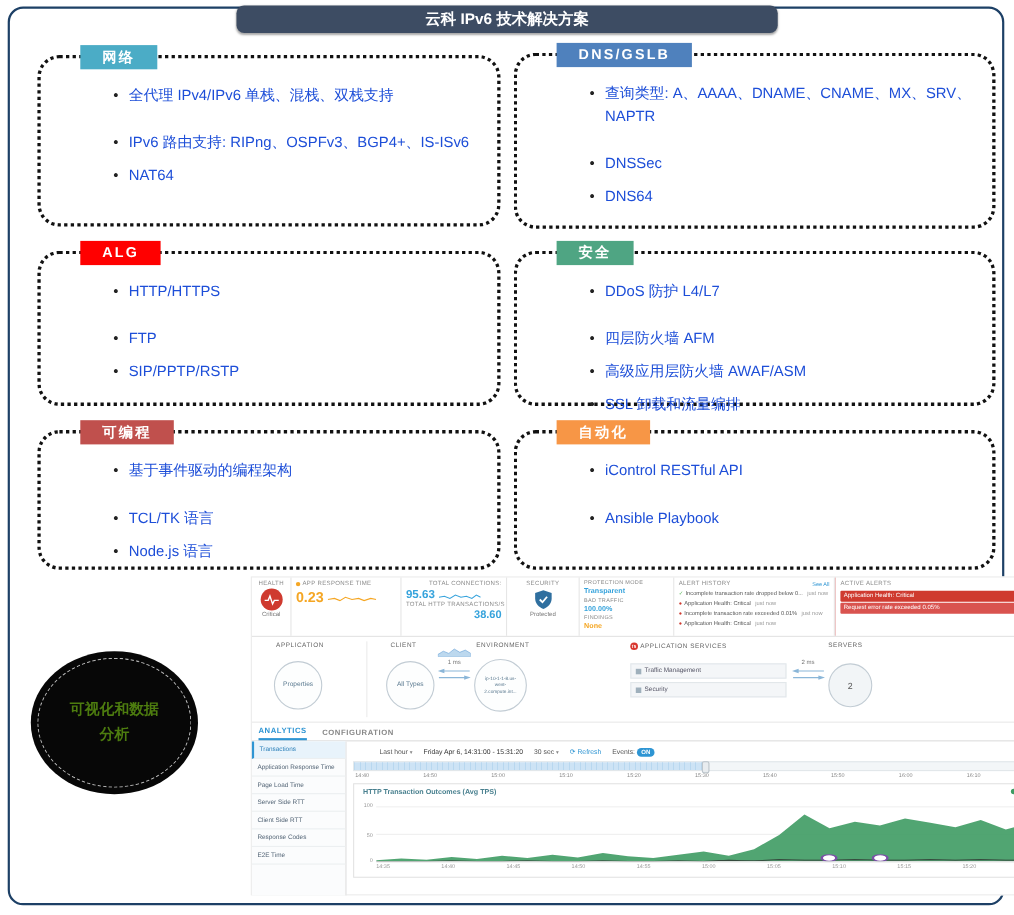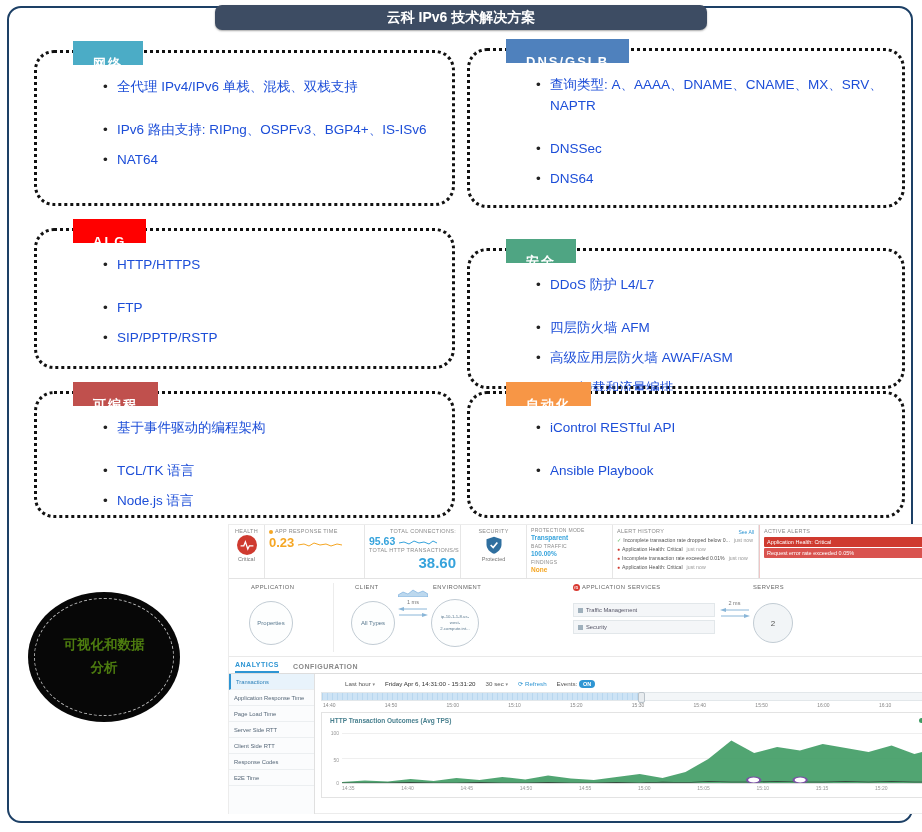--- a/index.html
+++ b/index.html
@@ -11,30 +11,30 @@
            border:2.5px solid #1d4066; border-radius:14px; }
 
   .title-banner { position:absolute; left:50%; top:5px; transform:translateX(-50%);
                   width:492px; height:25px; line-height:25px; background:#3d4c63;
                   color:#fff; font-size:14px; font-weight:bold; text-align:center;
                   border-radius:7px; z-index:9; box-shadow:0 1px 2px rgba(0,0,0,.35); }
 
   
   .pbox { position:absolute; border:3px dotted #111; border-radius:20px; background:#fff; }
   .ptab { position:absolute; top:-12px; left:36px; height:22px; line-height:22px;
-          padding:12px 20px; color:#fff; font-size:13px; font-weight:bold; letter-spacing:2px; }
+          padding:0 20px; color:#fff; font-size:13px; font-weight:bold; letter-spacing:2px; }
   .plist { list-style:none; padding:24px 18px 0 64px; }
   .plist li { position:relative; padding-left:16px; font-size:13.5px; line-height:1.55;
               color:#1d4ed8; margin-bottom:9px; }
   .plist li:first-child { margin-bottom:22px; }
   .plist li::before { content:"•"; position:absolute; left:2px; top:0; color:#222; }
   .b1 { left:34px;  top:50px;  width:421px; height:156px; }
   .b2 { left:467px; top:48px;  width:438px; height:160px; }
   .b3 { left:34px;  top:228px; width:421px; height:141px; }
-  .b4 { left:467px; top:228px; width:438px; height:141px;margin-top:20px; }
+  .b4 { left:467px; top:228px; width:438px; height:141px; }
   .b5 { left:34px;  top:391px; width:421px; height:127px; }
   .b6 { left:467px; top:391px; width:438px; height:127px; }
 
   
   .viz { position:absolute; left:28px; top:592px; width:152px; height:130px;
          background:#070707; border-radius:50%; display:flex; align-items:center;
          justify-content:center; }
   .viz::before { content:""; position:absolute; left:6px; top:6px; right:6px; bottom:6px;
                  border:1.5px dashed rgba(255,255,255,.7); border-radius:50%; }
   .viz span { width:92px; text-align:center; color:#4d7c0f; font-size:13.5px;
@@ -50,21 +50,21 @@
   .m-art  { width:100px; }
   .m-conn { width:96px;text-align:right; }
   .m-sec  { width:66px; text-align:center; }
   .m-prot { width:86px; padding-top:2px; }
   .m-ah   { width:146px; }
   .m-aa   { flex:1; border-right:none; border-left:1px solid #eec6c6; }
   .mlabel { font-size:5.5px; color:#8a8a8a; letter-spacing:.3px; margin-bottom:1px; white-space:nowrap; }
   .mrow { display:flex; align-items:center; gap:4px; }
   .bigval  { font-size:13px;  font-weight:bold; }
   .bigval2 { font-size:10.5px; font-weight:bold; }
-  .midval  { font-size:15px;   font-weight:bold; }
+  .midval  { font-size:10px;   font-weight:bold; }
   .dot-o { display:inline-block; width:4px; height:4px; border-radius:50%;
            background:#f5a623; margin-right:2px; vertical-align:middle; }
   .hico { width:20px; height:20px; border-radius:50%; background:#cf3a2f;
           margin:1px auto; display:flex; align-items:center; justify-content:center; }
   .hstatus { font-size:5.5px; color:#777; }
   .shield-wrap { width:20px; height:20px; margin:1px auto; }
   .pl { font-size:5px; color:#8a8a8a; line-height:1.4; letter-spacing:.3px; }
   .pv { font-size:6.5px; font-weight:bold; line-height:1.35; }
   .cellhead { display:flex; justify-content:space-between; align-items:center; margin-bottom:1px; }
   .seeall { font-size:5px; color:#2e95d3; cursor:pointer; }

